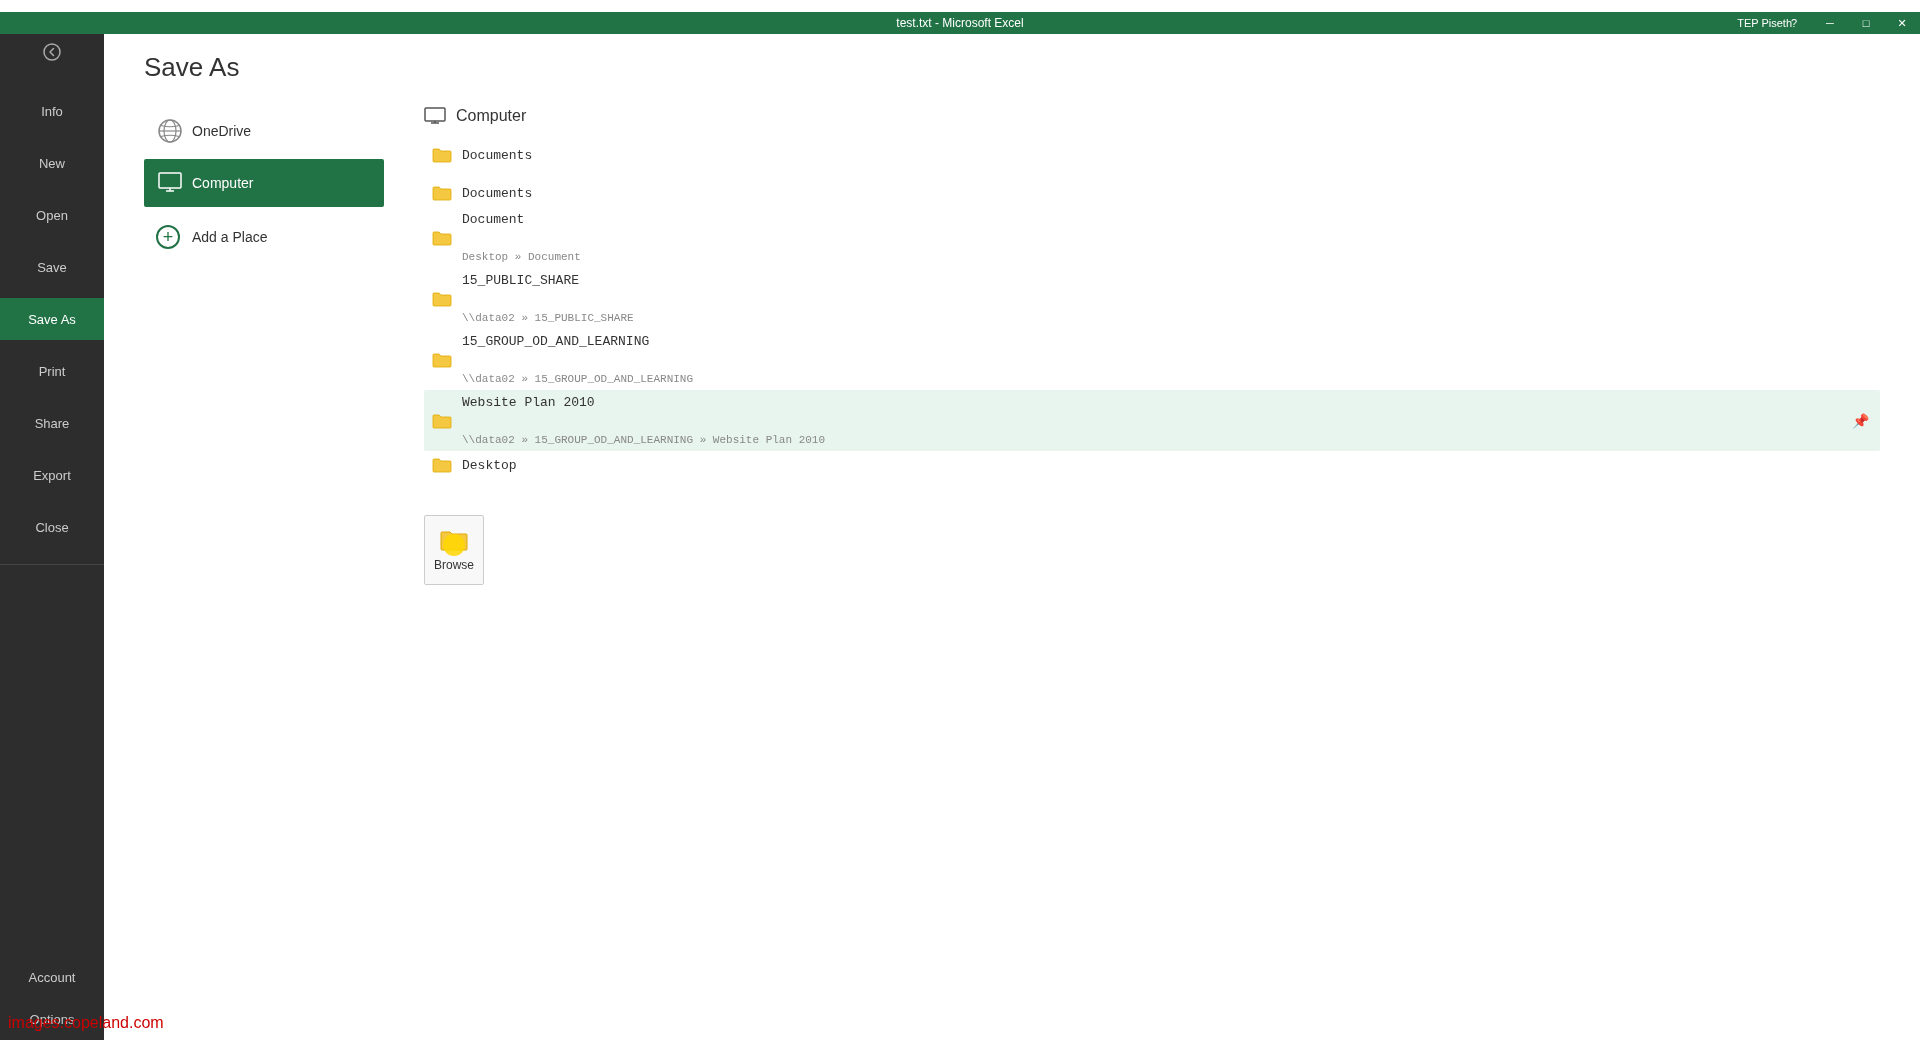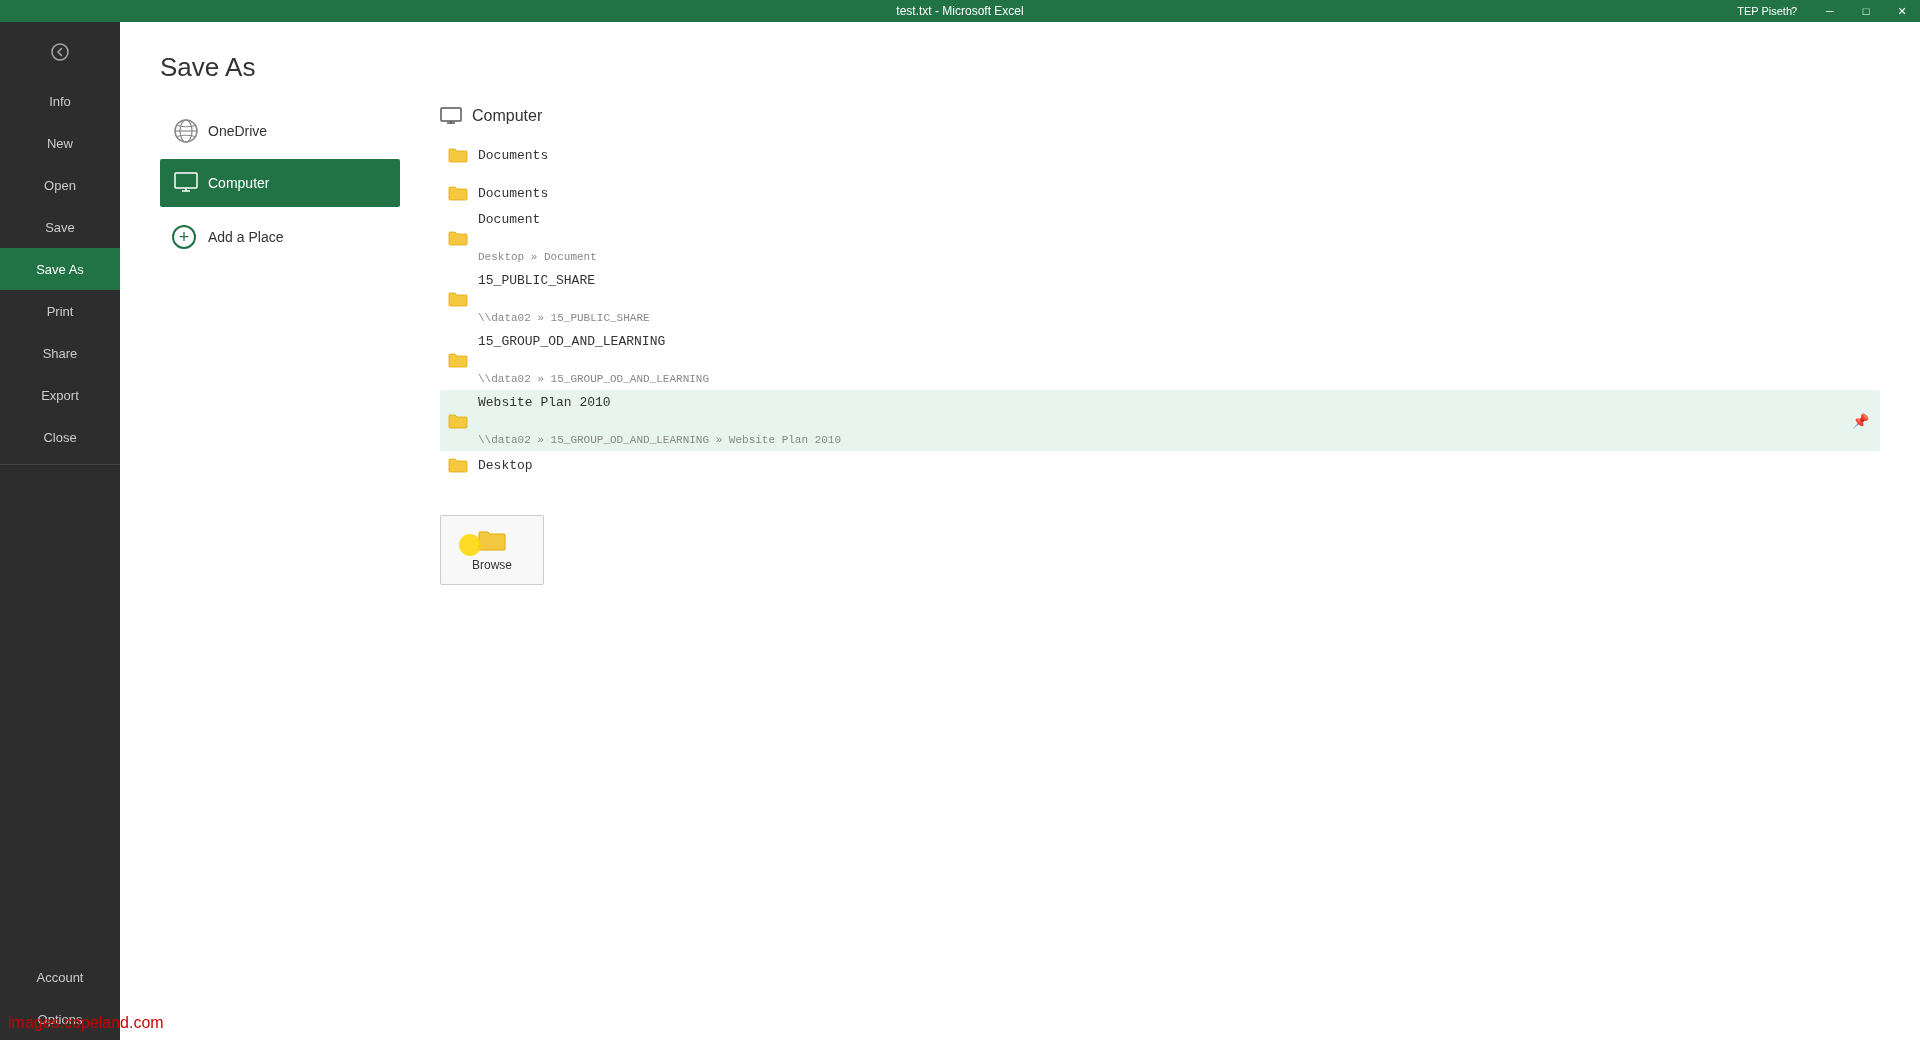--- a/index.html
+++ b/index.html
@@ -8,21 +8,21 @@
       background: #fff;
       width: 1920px;
       height: 1040px;
       overflow: hidden;
       position: relative;
     }
 
     
     .titlebar {
       position: absolute;
-      top: 0; left: 0; right: 0;
+      top: 12px; left: 0; right: 0;
       height: 22px;
       background: #217346;
       display: flex;
       align-items: center;
       justify-content: center;
       z-index: 100;
     }
     .titlebar-title {
       color: #fff;
       font-size: 12px;
@@ -66,26 +66,27 @@
     
     .app-container {
       position: absolute;
       top: 22px;
       left: 0; right: 0; bottom: 0;
       display: flex;
     }
 
     
     .sidebar {
-      width: 120px;
+      width: 104px;
       background: #2d2d2d;
       display: flex;
       flex-direction: column;
       padding-top: 10px;
       flex-shrink: 0;
+      gap: 10px;
     }
     .sidebar-back {
       width: 40px;
       height: 40px;
       margin: 0 auto 8px auto;
       display: flex;
       align-items: center;
       justify-content: center;
       cursor: pointer;
       border-radius: 2px;
@@ -229,21 +230,21 @@
     }
     .section-sep {
       margin: 10px 0 8px 0;
     }
 
     
     .browse-section {
       margin-top: 20px;
     }
     .browse-button {
-      width: 104px;
+      width: 60px;
       height: 70px;
       border: 1px solid #ccc;
       background: #f8f8f8;
       display: flex;
       flex-direction: column;
       align-items: center;
       justify-content: center;
       gap: 6px;
       cursor: pointer;
       border-radius: 2px;

